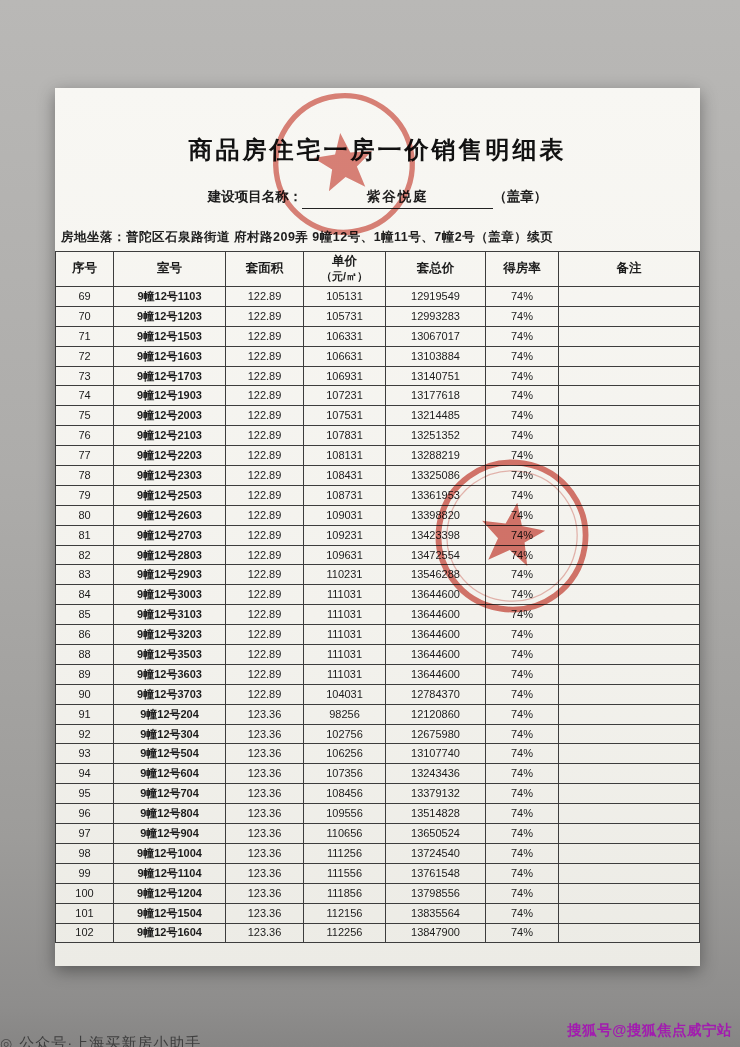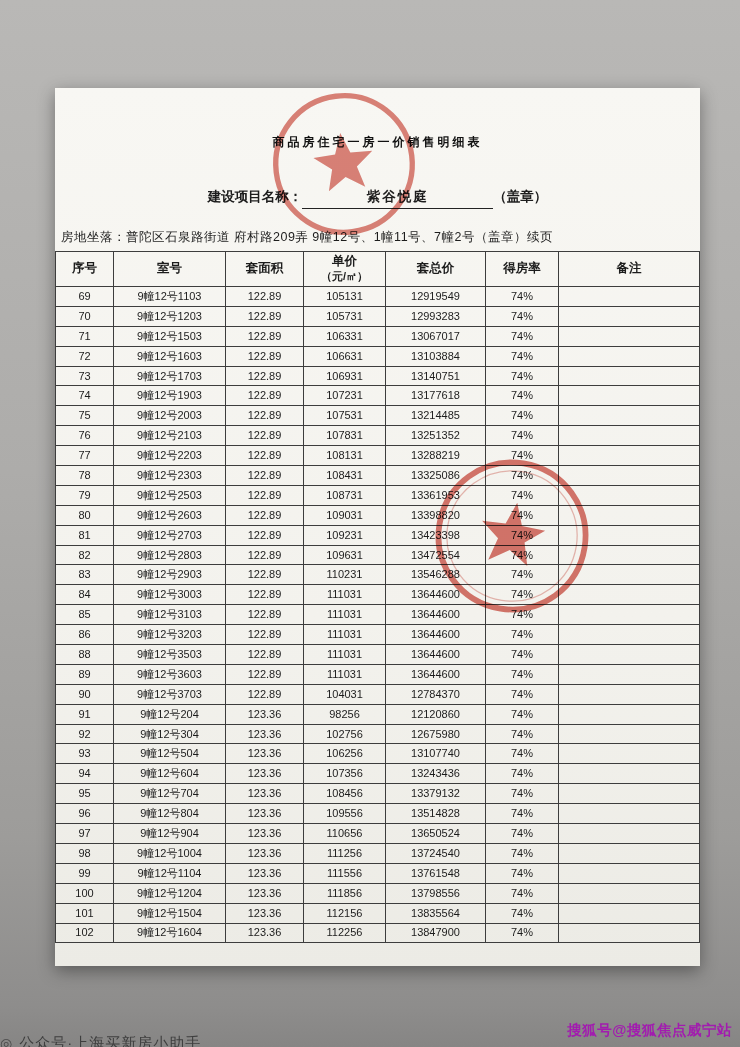--- a/index.html
+++ b/index.html
@@ -9,45 +9,45 @@
     background:linear-gradient(180deg,#b9b8b6 0%,#adacaa 45%,#9d9c9a 80%,#8e8d8c 96%,#868584 100%);
   }
   .doc{
     position:absolute;left:55px;top:88px;width:645px;height:878px;
     background:linear-gradient(180deg,#f8f7f3 0%,#f3f2ed 60%,#ecebe5 100%);
     box-shadow:0 5px 16px rgba(0,0,0,.38);
     color:#1d1d1d;
   }
   .doc-title{
     position:absolute;top:46px;left:0;width:100%;text-align:center;
-    font-size:12px;font-weight:bold;letter-spacing:3px;color:#111;
+    font-size:24px;font-weight:bold;letter-spacing:3px;color:#111;
   }
   .project-line{
     position:absolute;top:100px;left:0;width:100%;text-align:center;
     font-size:13.5px;font-weight:bold;
   }
   .project-name{
     display:inline-block;min-width:175px;border-bottom:1.5px solid #222;
     padding:0 8px 2px;letter-spacing:2px;
   }
   .location-line{
     position:absolute;top:141px;left:6px;right:4px;
-    font-size:12.5px;font-weight:normal;letter-spacing:.5px;
+    font-size:12.5px;font-weight:bold;letter-spacing:.5px;
   }
   table.price{
     position:absolute;top:163px;left:0;width:645px;
     border-collapse:collapse;table-layout:fixed;
   }
   table.price th,table.price td{
     border:1px solid #3d3d3d;text-align:center;padding:0;overflow:hidden;
     color:#1c1c1c;
   }
   table.price thead th{height:34px;font-size:12.5px;font-weight:bold;line-height:1.25;margin-top:8px;}
   table.price tbody td{height:18.9px;font-size:11px;line-height:1;}
-  table.price tbody td:nth-child(2){font-weight:normal;}
+  table.price tbody td:nth-child(2){font-weight:bold;}
   .unit-sub{display:block;font-size:11px;font-weight:bold;}
   .stamp{position:absolute;mix-blend-mode:multiply;pointer-events:none;}
   #stamp-top{left:260px;top:86px;width:168px;height:156px;opacity:.62;transform:rotate(-7deg);}
   #stamp-mid{left:424px;top:452px;width:176px;height:168px;opacity:.68;transform:rotate(9deg);}
   .footer-caption{
     position:absolute;top:994px;left:0;width:100%;text-align:left;
     color:#3e3e3e;font-size:15px;letter-spacing:1px;margin-top:40px;
   }
   .cam-icon{display:inline-block;margin-right:6px;color:#4a4a4a;font-size:14px;}
   .sohu-caption{

